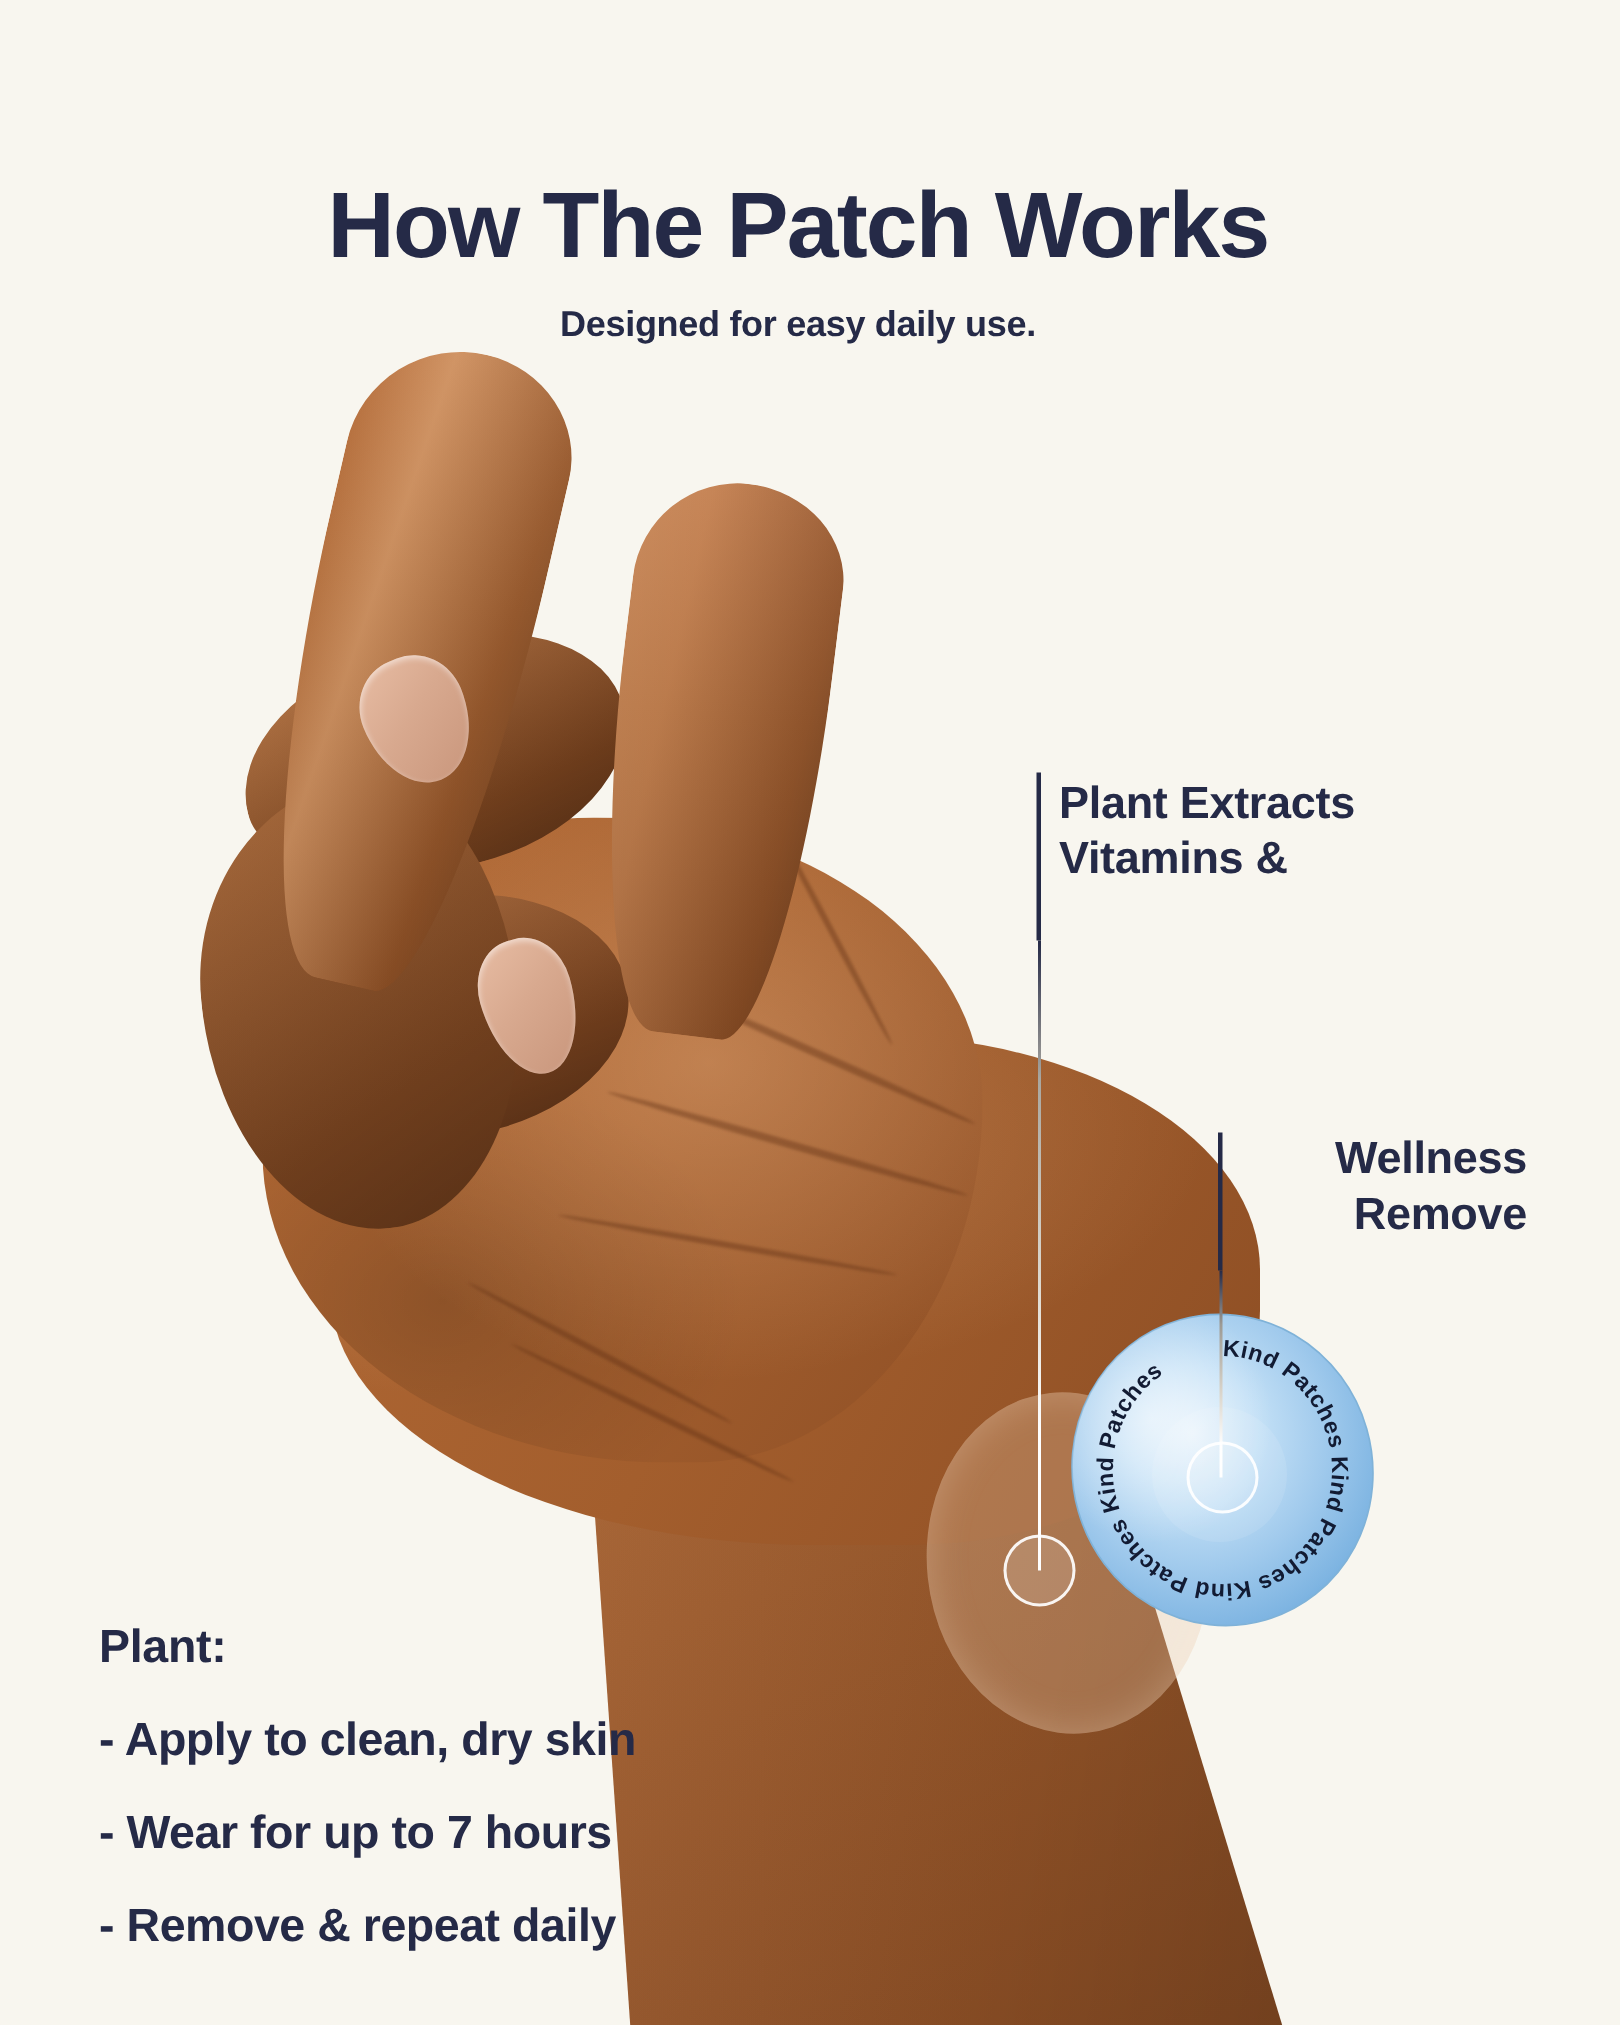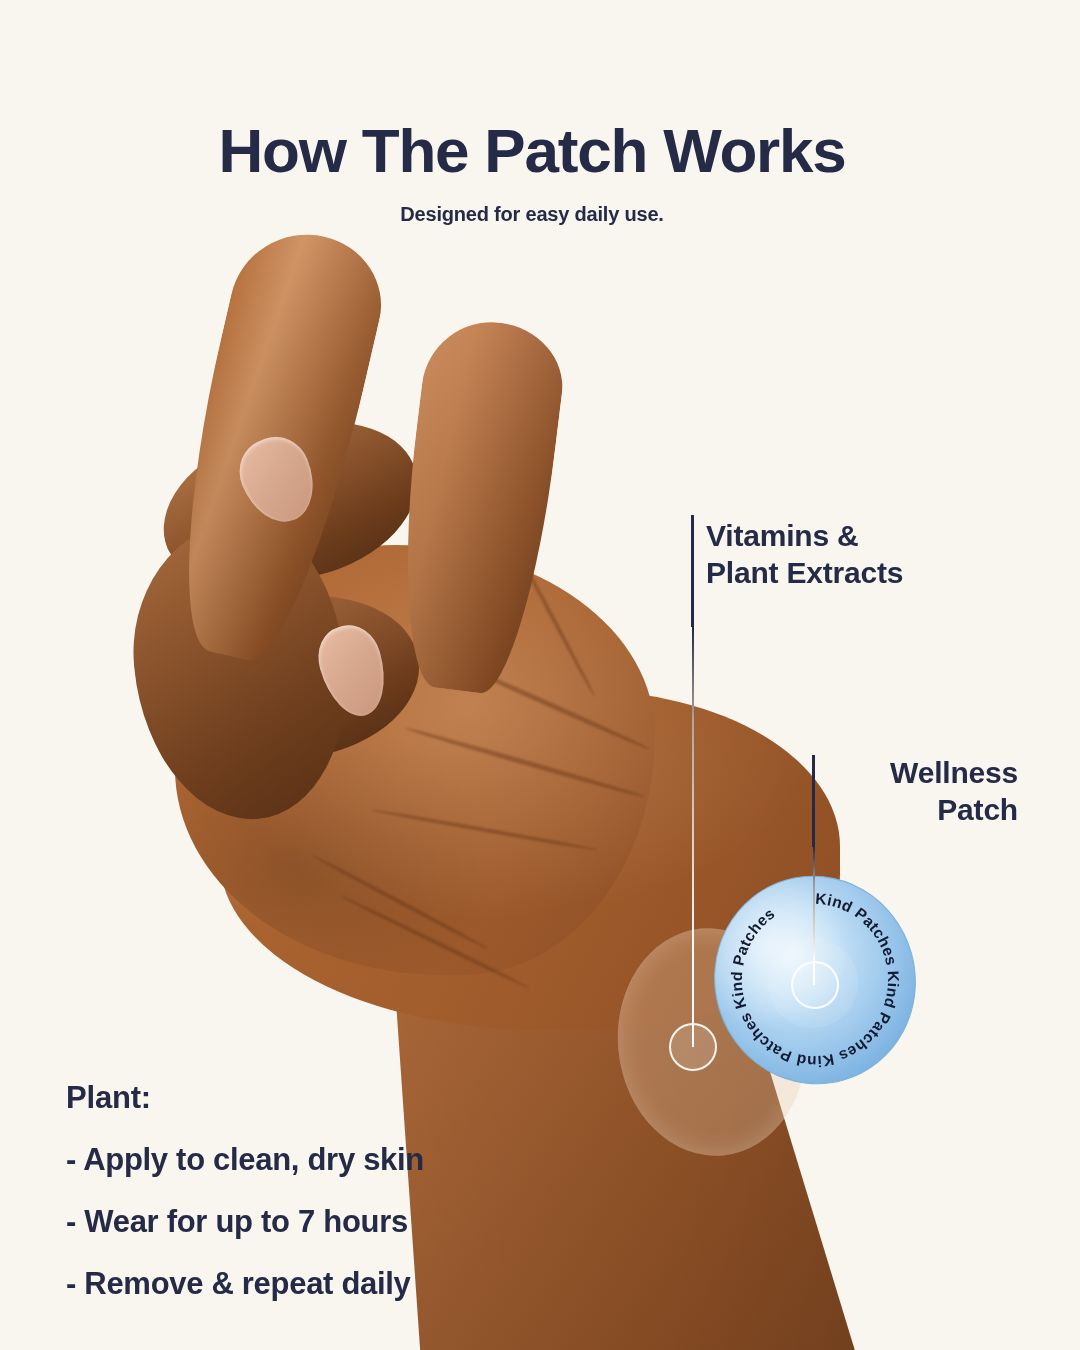--- a/index.html
+++ b/index.html
@@ -30,21 +30,21 @@
     padding-top: 118px;
     font-size: 62px;
     font-weight: 700;
     letter-spacing: -1.2px;
     color: #252a47;
     line-height: 1.05;
   }
   .subtitle {
     margin: 0;
     padding-top: 20px;
-    font-size: 20px;
+    font-size: 24px;
     font-weight: 700;
     color: #252a47;
     letter-spacing: -0.2px;
   }
 
   
   .photo-layer {
     position: absolute;
     inset: 0;
     z-index: 10;
@@ -312,22 +312,22 @@
   <div class="skin-patch"></div>
 
   <div class="callout-line">
     <div class="line-seg-dark" style="left:691px; top:515px; height:112px;"></div>
     <div class="line-seg-fade" style="left:692px; top:627px; height:420px;
          background:linear-gradient(180deg,#252a47 0%, #a9a7a0 22%, #ded9cf 55%, #ffffff 78%, #ffffff 100%);"></div>
   </div>
   <div class="line-dot" style="left:669px; top:1023px; width:44px; height:44px;"></div>
 
   <div class="callout-label" id="label-vitamins">
+    <div>Plant Extracts</div>
     <div>Vitamins &amp;</div>
-    <div>Plant Extracts</div>
   </div>
 
   <div class="blue-patch-wrap">
     <svg viewBox="0 0 206 212" xmlns="http://www.w3.org/2000/svg" aria-hidden="true">
       <defs>
         <radialGradient id="patchGrad" cx="44%" cy="36%" r="72%">
           <stop offset="0%" stop-color="#e2f0fb"></stop>
           <stop offset="30%" stop-color="#c3e0f6"></stop>
           <stop offset="62%" stop-color="#9fc9ec"></stop>
           <stop offset="88%" stop-color="#7fb5e2"></stop>
@@ -354,21 +354,21 @@
 
   <div class="callout-line">
     <div class="line-seg-dark" style="left:812px; top:755px; height:92px;"></div>
     <div class="line-seg-fade" style="left:813px; top:847px; height:138px;
          background:linear-gradient(180deg,#252a47 0%, #9c9a94 26%, #d8d3c9 58%, #ffffff 85%, #ffffff 100%);"></div>
   </div>
   <div class="line-dot" style="left:791px; top:961px; width:44px; height:44px;"></div>
 
   <div class="callout-label" id="label-wellness">
     <div>Wellness</div>
-    <div>Patch</div>
+    <div>Remove</div>
   </div>
 
   <div class="steps">
     <div class="steps-heading">Plant:</div>
     <div class="step-item">- Apply to clean, dry skin</div>
     <div class="step-item">- Wear for up to 7 hours</div>
     <div class="step-item">- Remove &amp; repeat daily</div>
   </div>
 
 </div>

